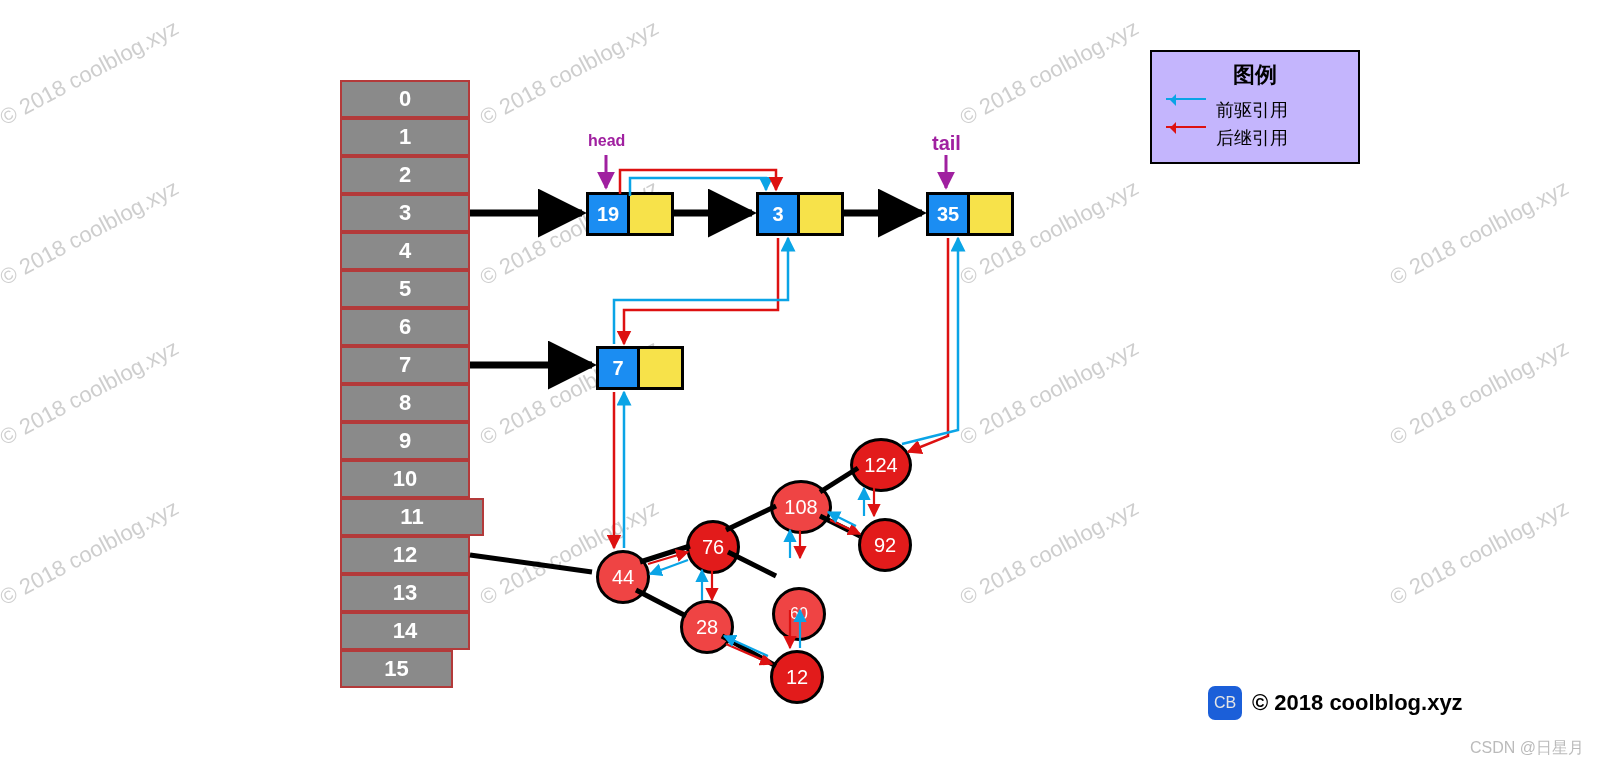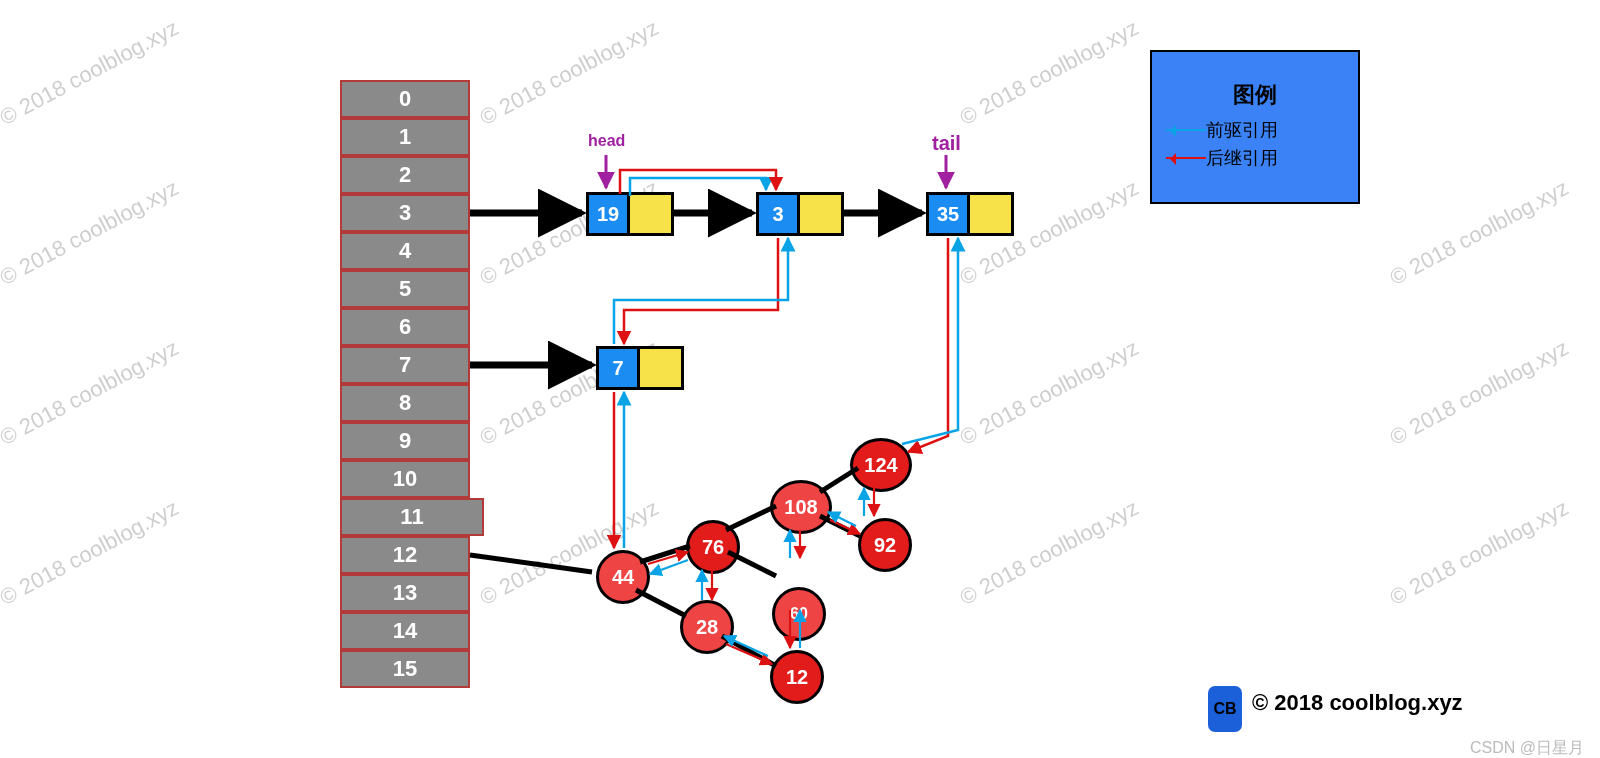--- a/index.html
+++ b/index.html
@@ -7,37 +7,37 @@
   
   .wm{position:absolute;color:#c9c9c9;font-size:22px;white-space:nowrap;transform:rotate(-28deg);pointer-events:none;user-select:none;opacity:.9}
   
   .bucket-title{position:absolute;font-weight:700;font-size:24px;color:#000}
   .bucket{position:absolute;box-sizing:border-box;border:2px solid #b33a3a;background:#8a8a8a;color:#fff;font-weight:700;font-size:22px;display:flex;align-items:center;justify-content:center}
   
   .llwrap{position:absolute;display:flex}
   .llkey{box-sizing:border-box;border:3px solid #000;background:#1b8df2;color:#fff;font-weight:700;display:flex;align-items:center;justify-content:center}
   .llnext{box-sizing:border-box;border:3px solid #000;border-left:none;background:#f7e24a}
   
-  .tnode{position:absolute;border:3px solid #000;border-radius:50%;color:#fff;font-weight:700;display:flex;align-items:center;justify-content:center}
+  .tnode{position:absolute;border:3px solid #000;border-radius:50%;color:#fff;font-weight:400;display:flex;align-items:center;justify-content:center}
   .tnode.black{background:#ef4444}
   .tnode.red{background:#e21b1b}
   
   .smalllabel{position:absolute;font-weight:700;color:#a020a0}
   
-  .legend{position:absolute;border:2px solid #000;box-sizing:border-box;padding:28px 14px;background:#3b82f6}
+  .legend{position:absolute;border:2px solid #000;box-sizing:border-box;padding:8px 14px;background:#c4b5fd}
   .legend h3{margin:0 0 8px 0;font-size:22px;text-align:center}
-  .legend-row{display:flex;align-items:center;font-size:18px;margin:4px 0}
+  .legend-row{display:flex;align-items:flex-start;gap:10px;font-size:18px;margin:4px 0}
   .legend-arrow{position:relative;width:40px;height:0;border-top:2.5px solid}
   .legend-arrow::before{content:"";position:absolute;left:-2px;top:-6px;border:6px solid transparent}
   .legend-arrow.blue{border-color:#0aa4e6}
   .legend-arrow.blue::before{border-right-color:#0aa4e6}
   .legend-arrow.red{border-color:#d11}
   .legend-arrow.red::before{border-right-color:#d11}
   
-  .credit-badge{position:absolute;width:34px;height:46px;background:#1b5fd9;border-radius:7px;color:#000000;font-weight:700;font-size:16px;display:flex;align-items:center;justify-content:center}
+  .credit-badge{position:absolute;width:34px;height:34px;background:#1b5fd9;border-radius:7px;color:#e5e5e5;font-weight:400;font-size:16px;display:flex;align-items:center;justify-content:center}
   .credit-text{position:absolute;font-weight:700;font-size:22px;color:#000}
   .csdn-text{position:absolute;font-size:16px;color:#bbb}
   svg.overlay{position:absolute;left:0;top:0;pointer-events:none}
 </style>
 </head>
 <body>
 
 <div class="canvas">
 
   <div class="wm" style="left:-10px;top:60px">© 2018 coolblog.xyz</div>
@@ -65,21 +65,21 @@
   <div class="bucket" style="left:340px;top:270px;width:130px;height:38px">5</div>
   <div class="bucket" style="left:340px;top:308px;width:130px;height:38px">6</div>
   <div class="bucket" style="left:340px;top:346px;width:130px;height:38px">7</div>
   <div class="bucket" style="left:340px;top:384px;width:130px;height:38px">8</div>
   <div class="bucket" style="left:340px;top:422px;width:130px;height:38px">9</div>
   <div class="bucket" style="left:340px;top:460px;width:130px;height:38px">10</div>
   <div class="bucket" style="left:340px;top:498px;width:144px;height:38px">11</div>
   <div class="bucket" style="left:340px;top:536px;width:130px;height:38px">12</div>
   <div class="bucket" style="left:340px;top:574px;width:130px;height:38px">13</div>
   <div class="bucket" style="left:340px;top:612px;width:130px;height:38px">14</div>
-  <div class="bucket" style="left:340px;top:650px;width:130px;height:38px">15</div>
+  <div class="bucket" style="left:340px;top:650px;width:113px;height:38px">15</div>
 
   <div class="smalllabel" style="left:588px;top:132px;font-size:16px">head</div>
   <div class="smalllabel" style="left:932px;top:132px;font-size:20px">tail</div>
 
   <div class="llwrap" style="left:586px;top:192px">
     <div class="llkey" style="width:44px;height:44px;font-size:20px">19</div>
     <div class="llnext" style="width:44px;height:44px"></div>
   </div>
   <div class="llwrap" style="left:756px;top:192px">
     <div class="llkey" style="width:44px;height:44px;font-size:20px">3</div>

